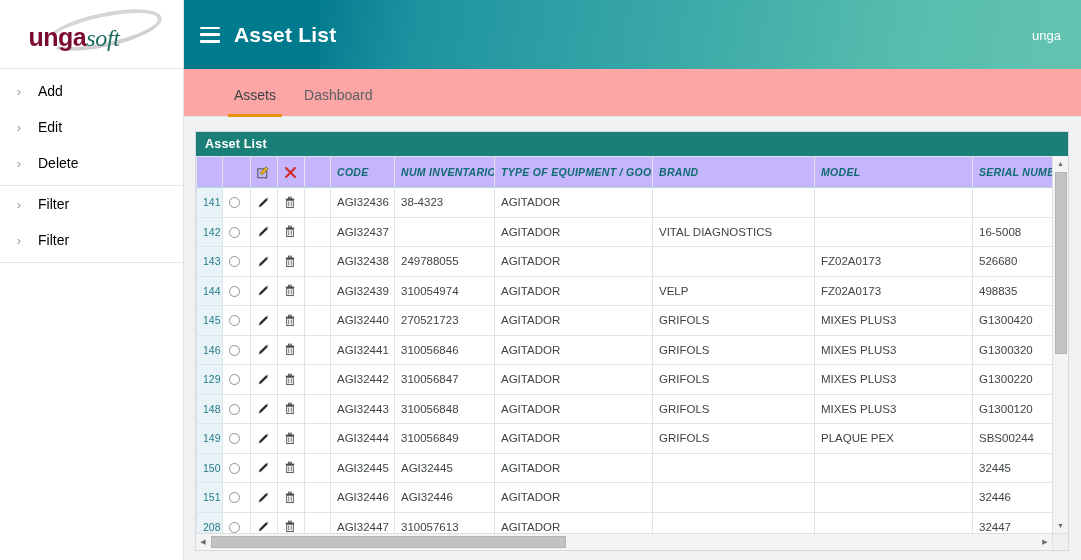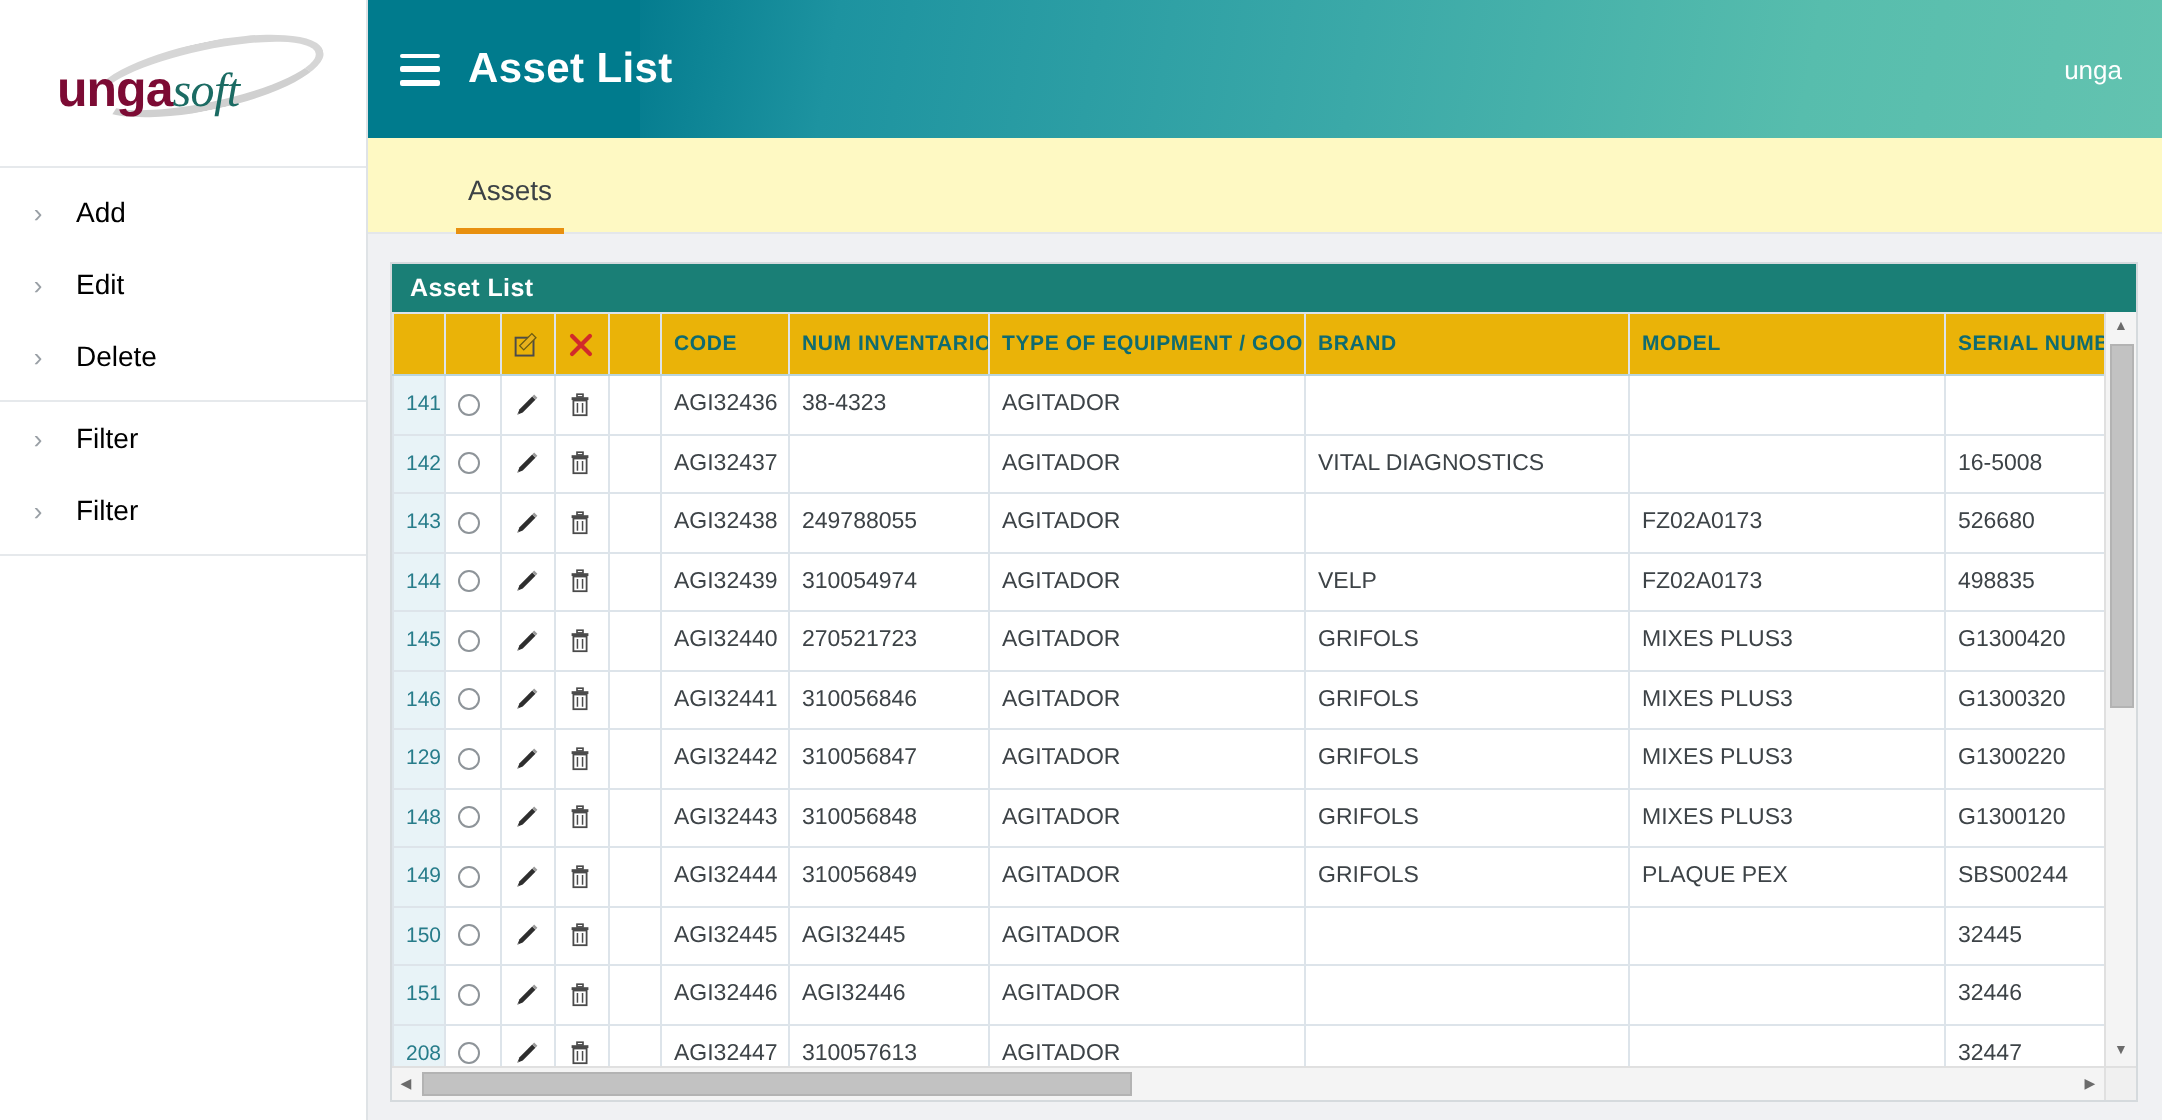--- a/index.html
+++ b/index.html
@@ -13,21 +13,21 @@
 
   
   .sidebar {
     width: 184px; height: 560px;
     background: #ffffff;
     border-right: 1px solid #dfe3e6;
     flex: 0 0 184px;
     display: flex; flex-direction: column;
   }
   .brand {
-    height: 84px;
+    height: 69px;
     border-bottom: 1px solid #e6e9ec;
     display: flex; align-items: center; justify-content: center;
     position: relative;
   }
   .logo-wrap { position: relative; width: 150px; height: 46px; }
   .logo-swoosh {
     position: absolute; left: 28px; top: 2px;
     width: 118px; height: 34px;
     border: 4px solid #d6d6d6;
     border-radius: 50%;
@@ -90,21 +90,21 @@
     margin-left: 14px;
     color: #ffffff; font-size: 21px; font-weight: bold;
     letter-spacing: 0.2px;
   }
   .topbar-user {
     position: absolute; right: 20px; top: 50%; transform: translateY(-50%);
     color: #ffffff; font-size: 13px; z-index: 2;
   }
 
   .tabbar {
-    height: 48px; background: #fef9c3;
+    height: 48px; background: #fca5a5;
     display: flex; align-items: flex-end;
     padding-left: 36px;
     border-bottom: 1px solid #e4e7ea;
   }
   .tab {
     position: relative;
     padding: 0 14px 13px 14px;
     font-size: 14px; color: #5a6066;
     cursor: pointer;
   }
@@ -150,27 +150,28 @@
   }
   table.grid th, table.grid td {
     border: 1px solid #dde4ea;
     padding: 0 6px;
     height: 29.5px;
     text-align: left;
     vertical-align: middle;
     white-space: nowrap; overflow: hidden;
   }
   table.grid thead th {
-    background: #eab308;
+    background: #c4b5fd;
     color: #0f6b70;
     font-size: 10.5px;
     font-weight: bold;
     letter-spacing: 0.3px;
     height: 31px;
     border-bottom: 1px solid #b9d4dd;
+    font-style: italic;
   }
   td.rownum {
     background: #e8f3f7; color: #277c8a;
     font-size: 10.5px; text-align: left;
     padding-left: 6px;
     margin-left: 36px;
   }
   td.cell { color: #3d4347; font-size: 11.5px; }
   .col-n  { width: 26px; }
   .col-r  { width: 28px; }
@@ -288,20 +289,21 @@
         <span></span>
           <span></span>
           <span></span>
       </div>
       <div class="topbar-title">Asset List</div>
       <div class="topbar-user">unga</div>
     </header>
 
     <div class="tabbar">
       <div class="tab active">Assets</div>
+      <div class="tab">Dashboard</div>
     </div>
 
     <div class="content">
       <section class="panel">
         <div class="panel-head">Asset List</div>
 
         <div class="grid-scroll">
           <table class="grid">
             <colgroup>
               <col class="col-n">

